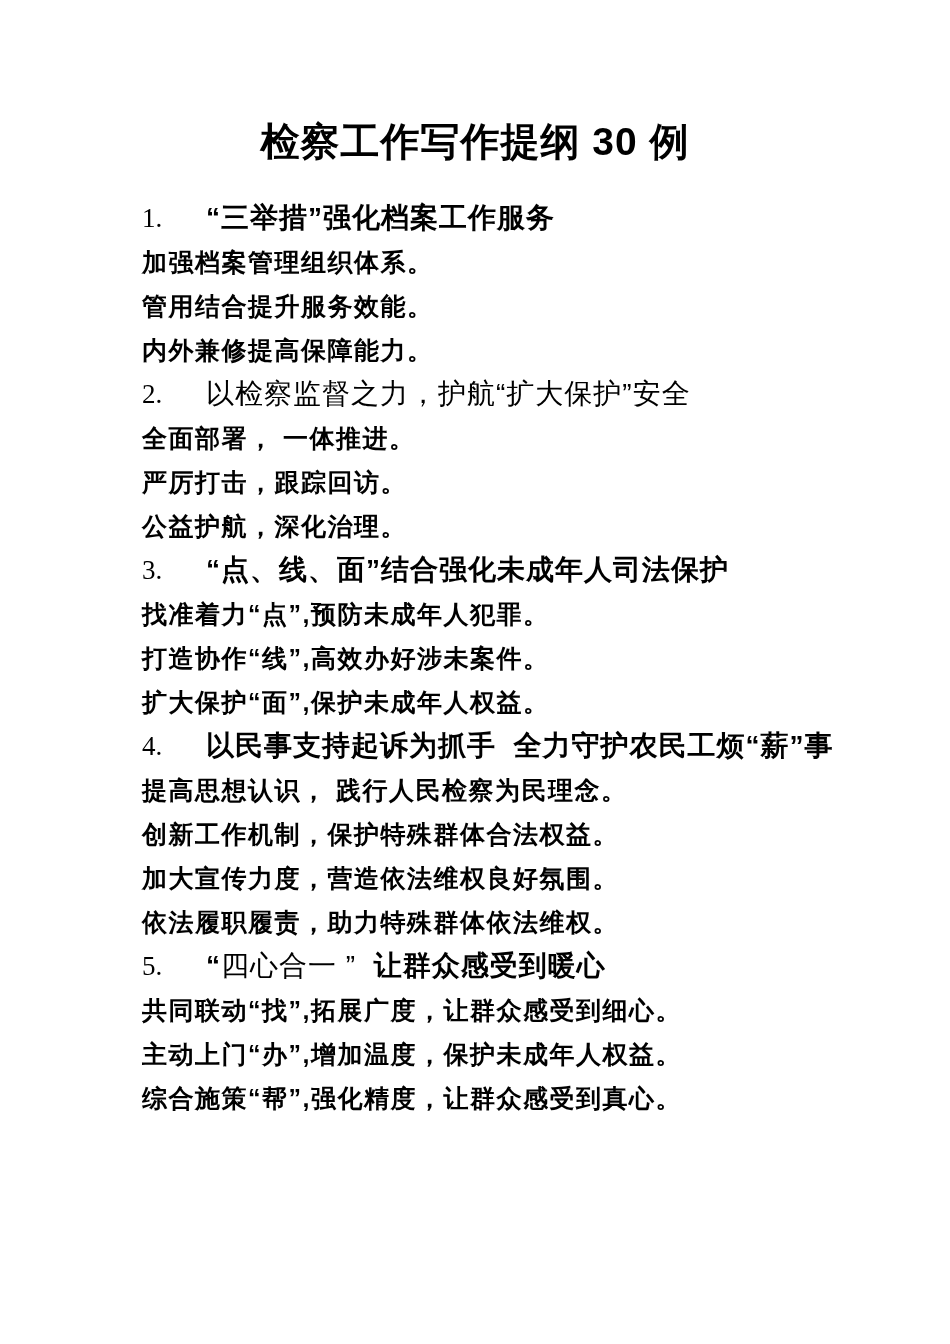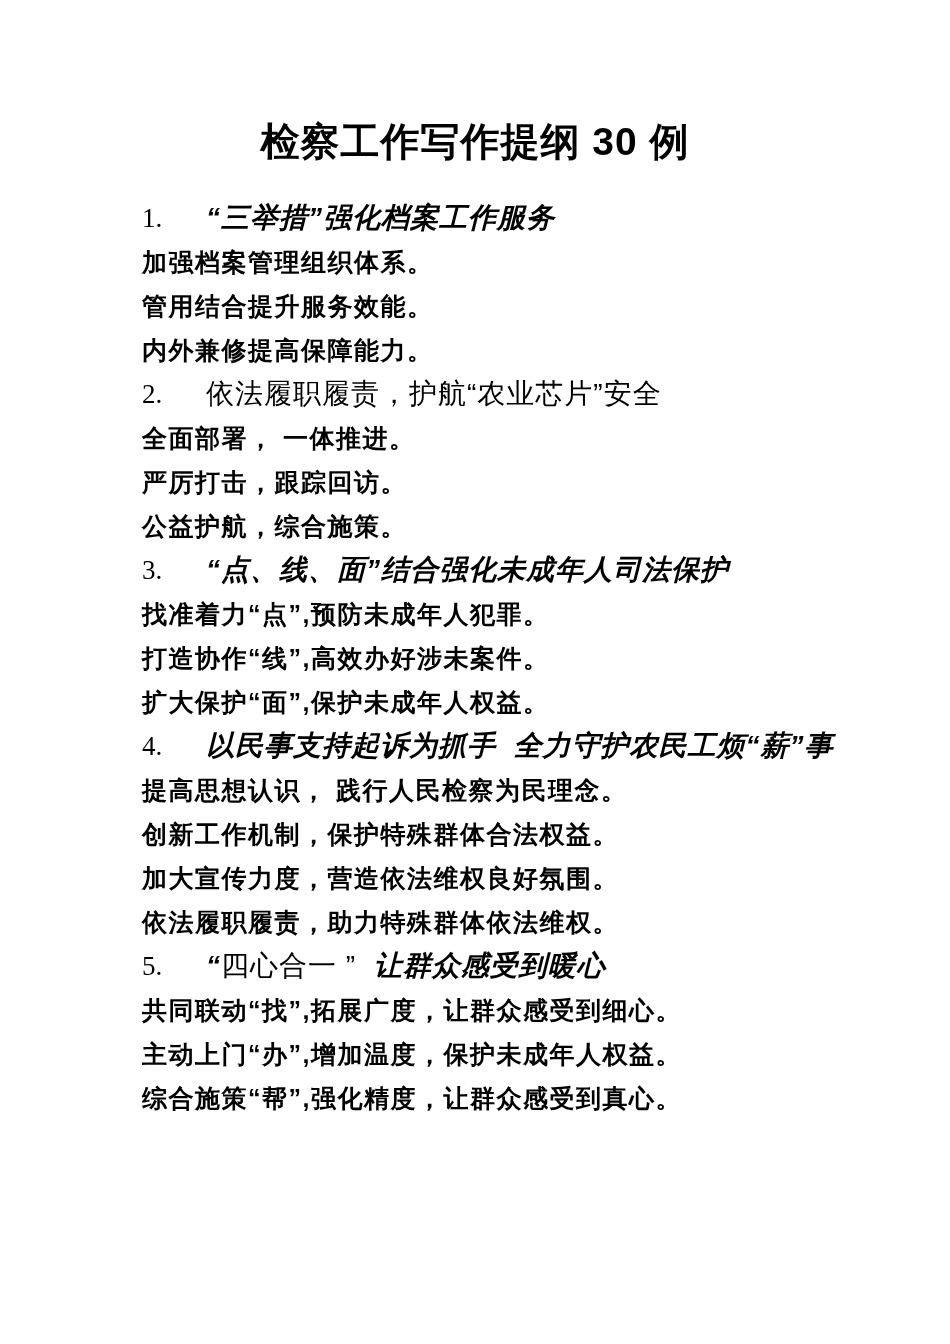--- a/index.html
+++ b/index.html
@@ -47,21 +47,20 @@
     font-size: 27px;
     font-weight: normal;
   }
   .heading-text {
     font-size: 28px;
     letter-spacing: 1px;
     white-space: pre;
   }
   .heading-text .part-bold {
     font-weight: bold;
-    font-style: italic;
   }
   .heading-text .part-regular {
     font-weight: normal;
   }
   .line {
     font-size: 25px;
     line-height: 44px;
     letter-spacing: 1.5px;
     white-space: pre;
     font-weight: bold;
@@ -73,24 +72,24 @@
 <div class="page">
   <h1 class="title">检察工作写作提纲 30 例</h1>
   <main class="content">
       <div class="item">
         <div class="heading-row"><span class="num">1.</span><span class="heading-text"><span class="part-bold">“三举措”强化档案工作服务</span></span></div>
         <div class="line">加强档案管理组织体系。</div>
         <div class="line">管用结合提升服务效能。</div>
         <div class="line">内外兼修提高保障能力。</div>
       </div>
       <div class="item">
-        <div class="heading-row"><span class="num">2.</span><span class="heading-text"><span class="part-regular">依法履职履责，护航“农业芯片”安全</span></span></div>
+        <div class="heading-row"><span class="num">2.</span><span class="heading-text"><span class="part-regular">以检察监督之力，护航“扩大保护”安全</span></span></div>
         <div class="line">全面部署， 一体推进。</div>
         <div class="line">严厉打击，跟踪回访。</div>
-        <div class="line">公益护航，综合施策。</div>
+        <div class="line">公益护航，深化治理。</div>
       </div>
       <div class="item">
         <div class="heading-row"><span class="num">3.</span><span class="heading-text"><span class="part-bold">“点、线、面”结合强化未成年人司法保护</span></span></div>
         <div class="line">找准着力“点”,预防未成年人犯罪。</div>
         <div class="line">打造协作“线”,高效办好涉未案件。</div>
         <div class="line">扩大保护“面”,保护未成年人权益。</div>
       </div>
       <div class="item">
         <div class="heading-row"><span class="num">4.</span><span class="heading-text"><span class="part-bold">以民事支持起诉为抓手  全力守护农民工烦“薪”事</span></span></div>
         <div class="line">提高思想认识， 践行人民检察为民理念。</div>

